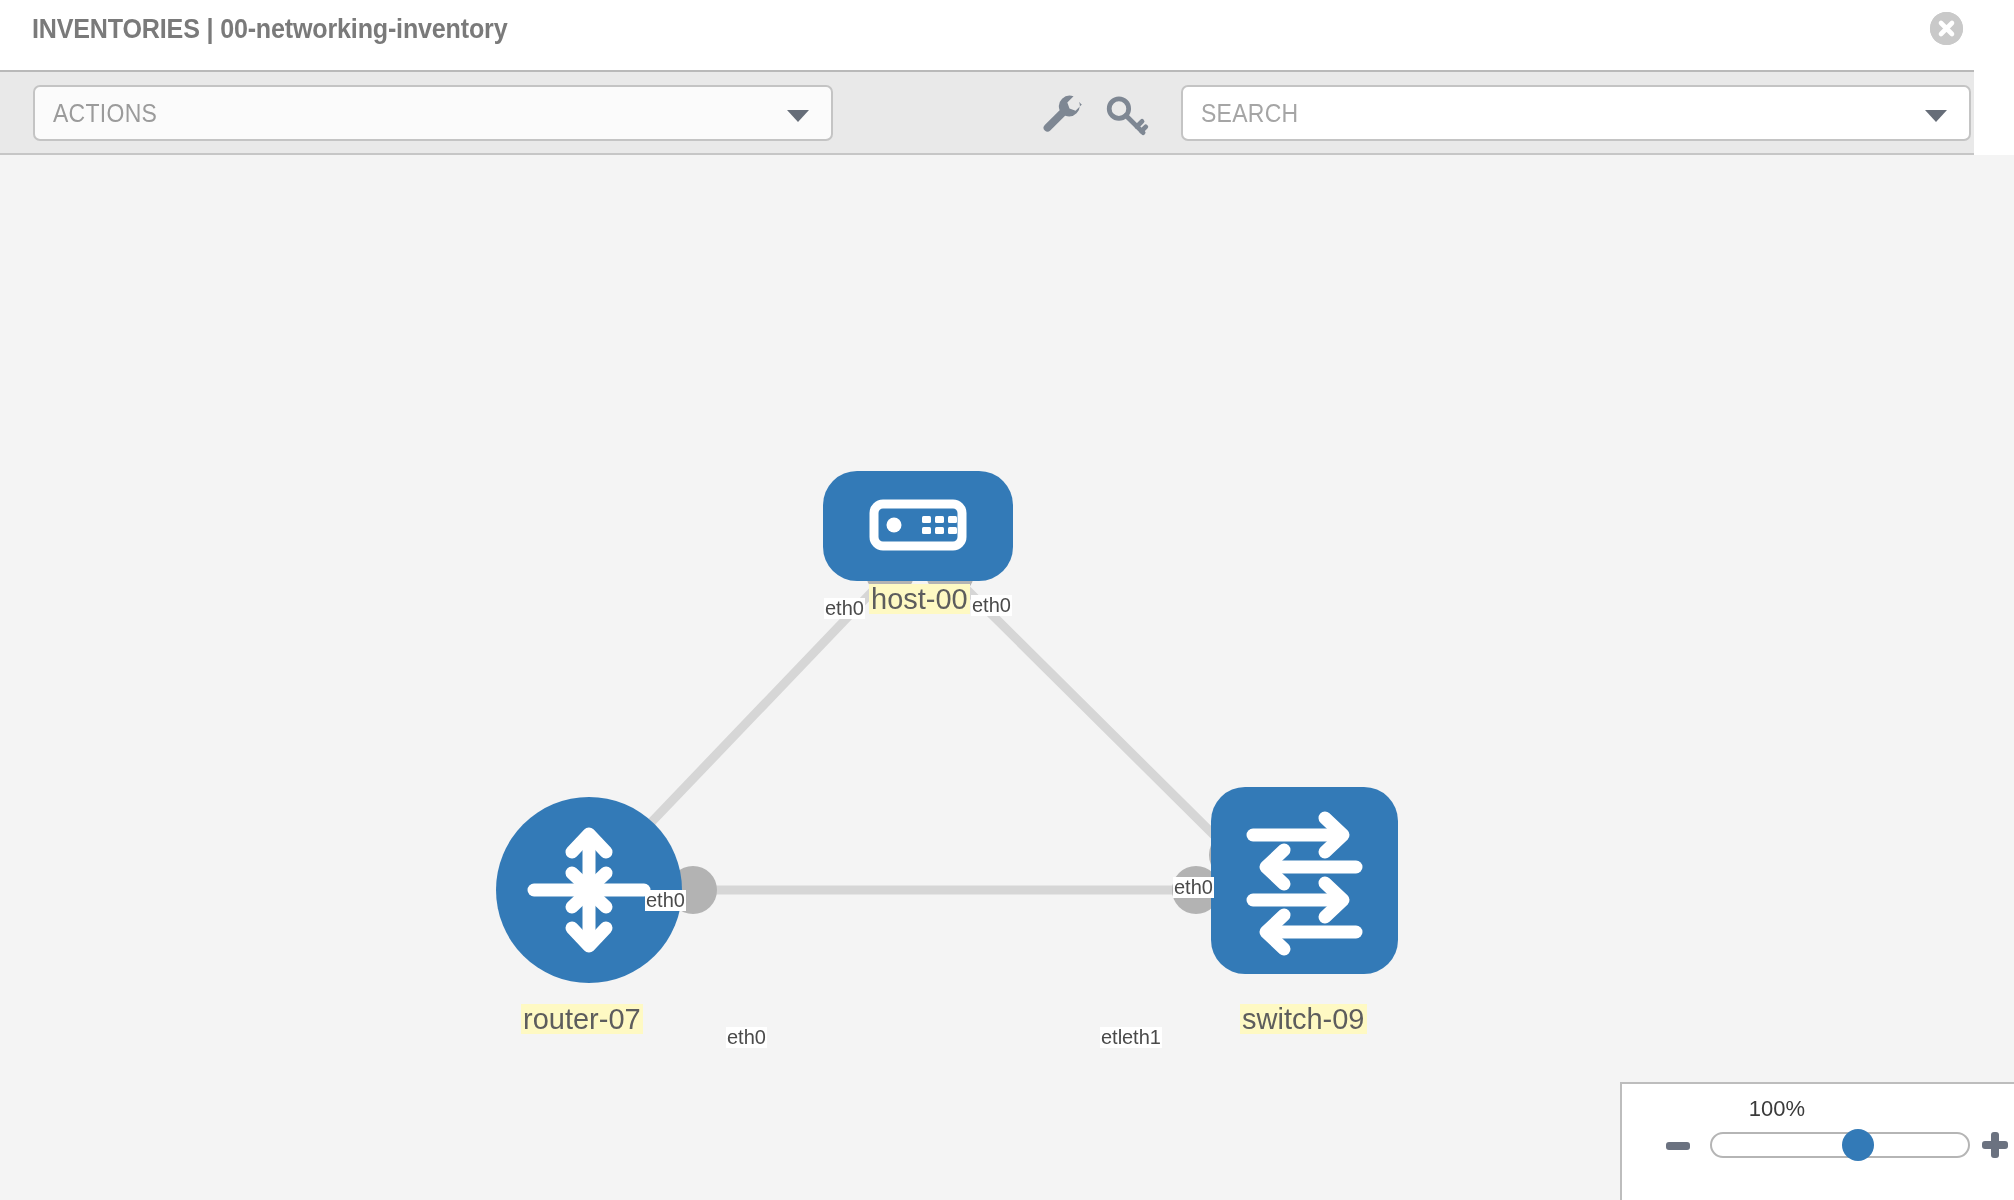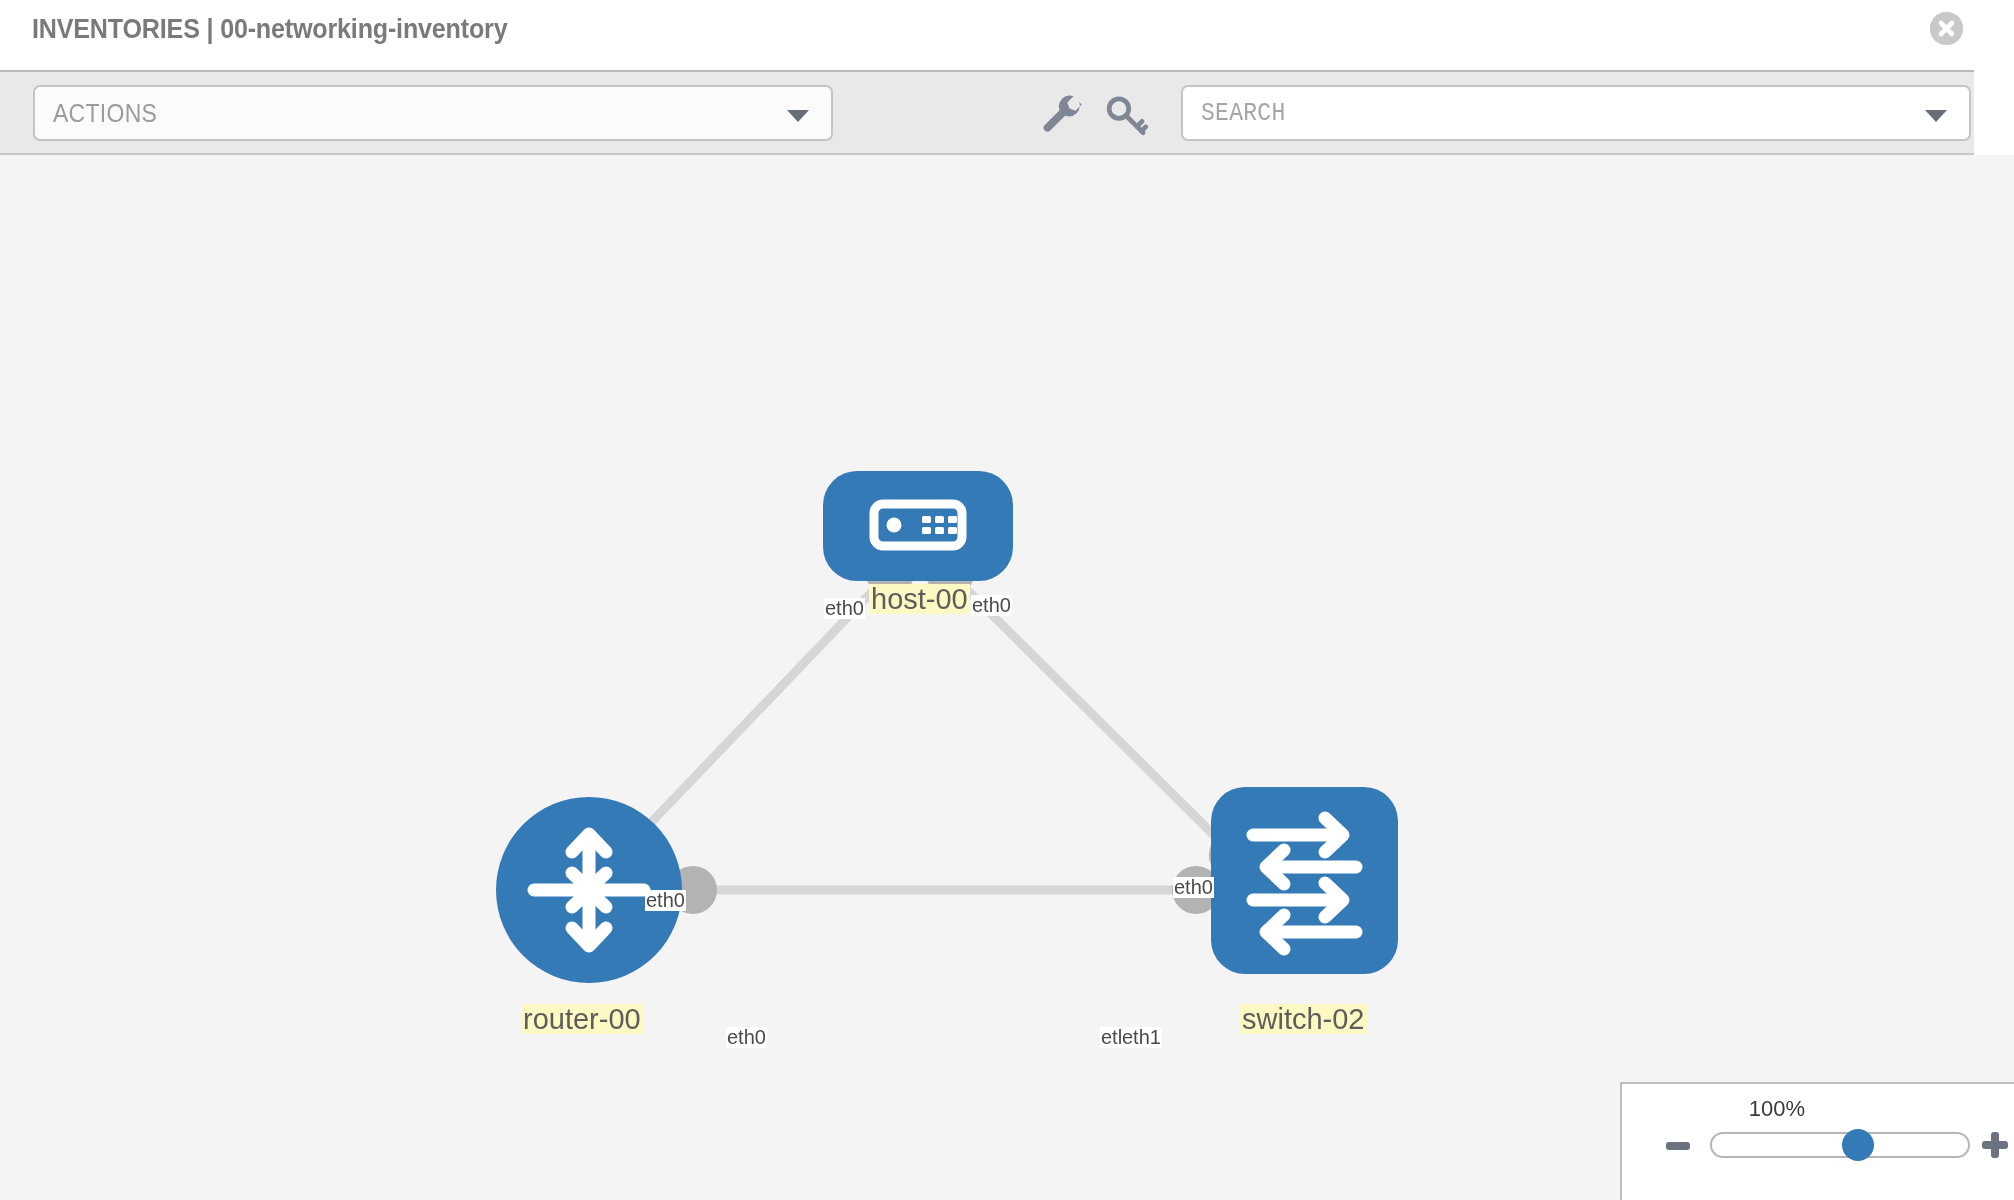--- a/index.html
+++ b/index.html
@@ -106,21 +106,20 @@
     position: absolute;
     left: 1181px;
     top: 13px;
     width: 790px;
     height: 56px;
     background: #ffffff;
     border: 2px solid #c4c4c4;
     border-radius: 7px;
     box-sizing: border-box;
     cursor: text;
-    font-family: Liberation Mono, monospace;
   }
   .search-select .sel-label {
     position: absolute;
     left: 18px;
     top: 12px;
     font-size: 25px;
     color: #a5a5a5;
     letter-spacing: 0.3px;
     transform: scaleX(0.92);
     transform-origin: left center;
@@ -348,22 +347,22 @@
 
   <div class="if-label" style="left:824px; top:443px;">eth0</div>
   <div class="if-label" style="left:971px; top:440px;">eth0</div>
   <div class="if-label" style="left:645px; top:735px;">eth0</div>
   <div class="if-label" style="left:1173px; top:722px;">eth0</div>
   <div class="if-label" style="left:726px; top:872px;">eth0</div>
   <div class="if-label" style="left:1100px; top:872px;">eth0</div>
   <div class="if-label" style="left:1121px; top:872px;">eth1</div>
 
   <div class="node-label" style="left:869px; top:429px;">host-00</div>
-  <div class="node-label" style="left:521px; top:849px;">router-00</div>
-  <div class="node-label" style="left:1240px; top:849px;">switch-02</div>
+  <div class="node-label" style="left:521px; top:849px;">router-07</div>
+  <div class="node-label" style="left:1240px; top:849px;">switch-09</div>
 </div>
 
 <div class="zoom-panel">
   <div class="zoom-pct">100%</div>
   <div class="zoom-minus"></div>
   <div class="zoom-track"></div>
   <div class="zoom-thumb"></div>
   <div class="zoom-plus"></div>
 </div>
 

